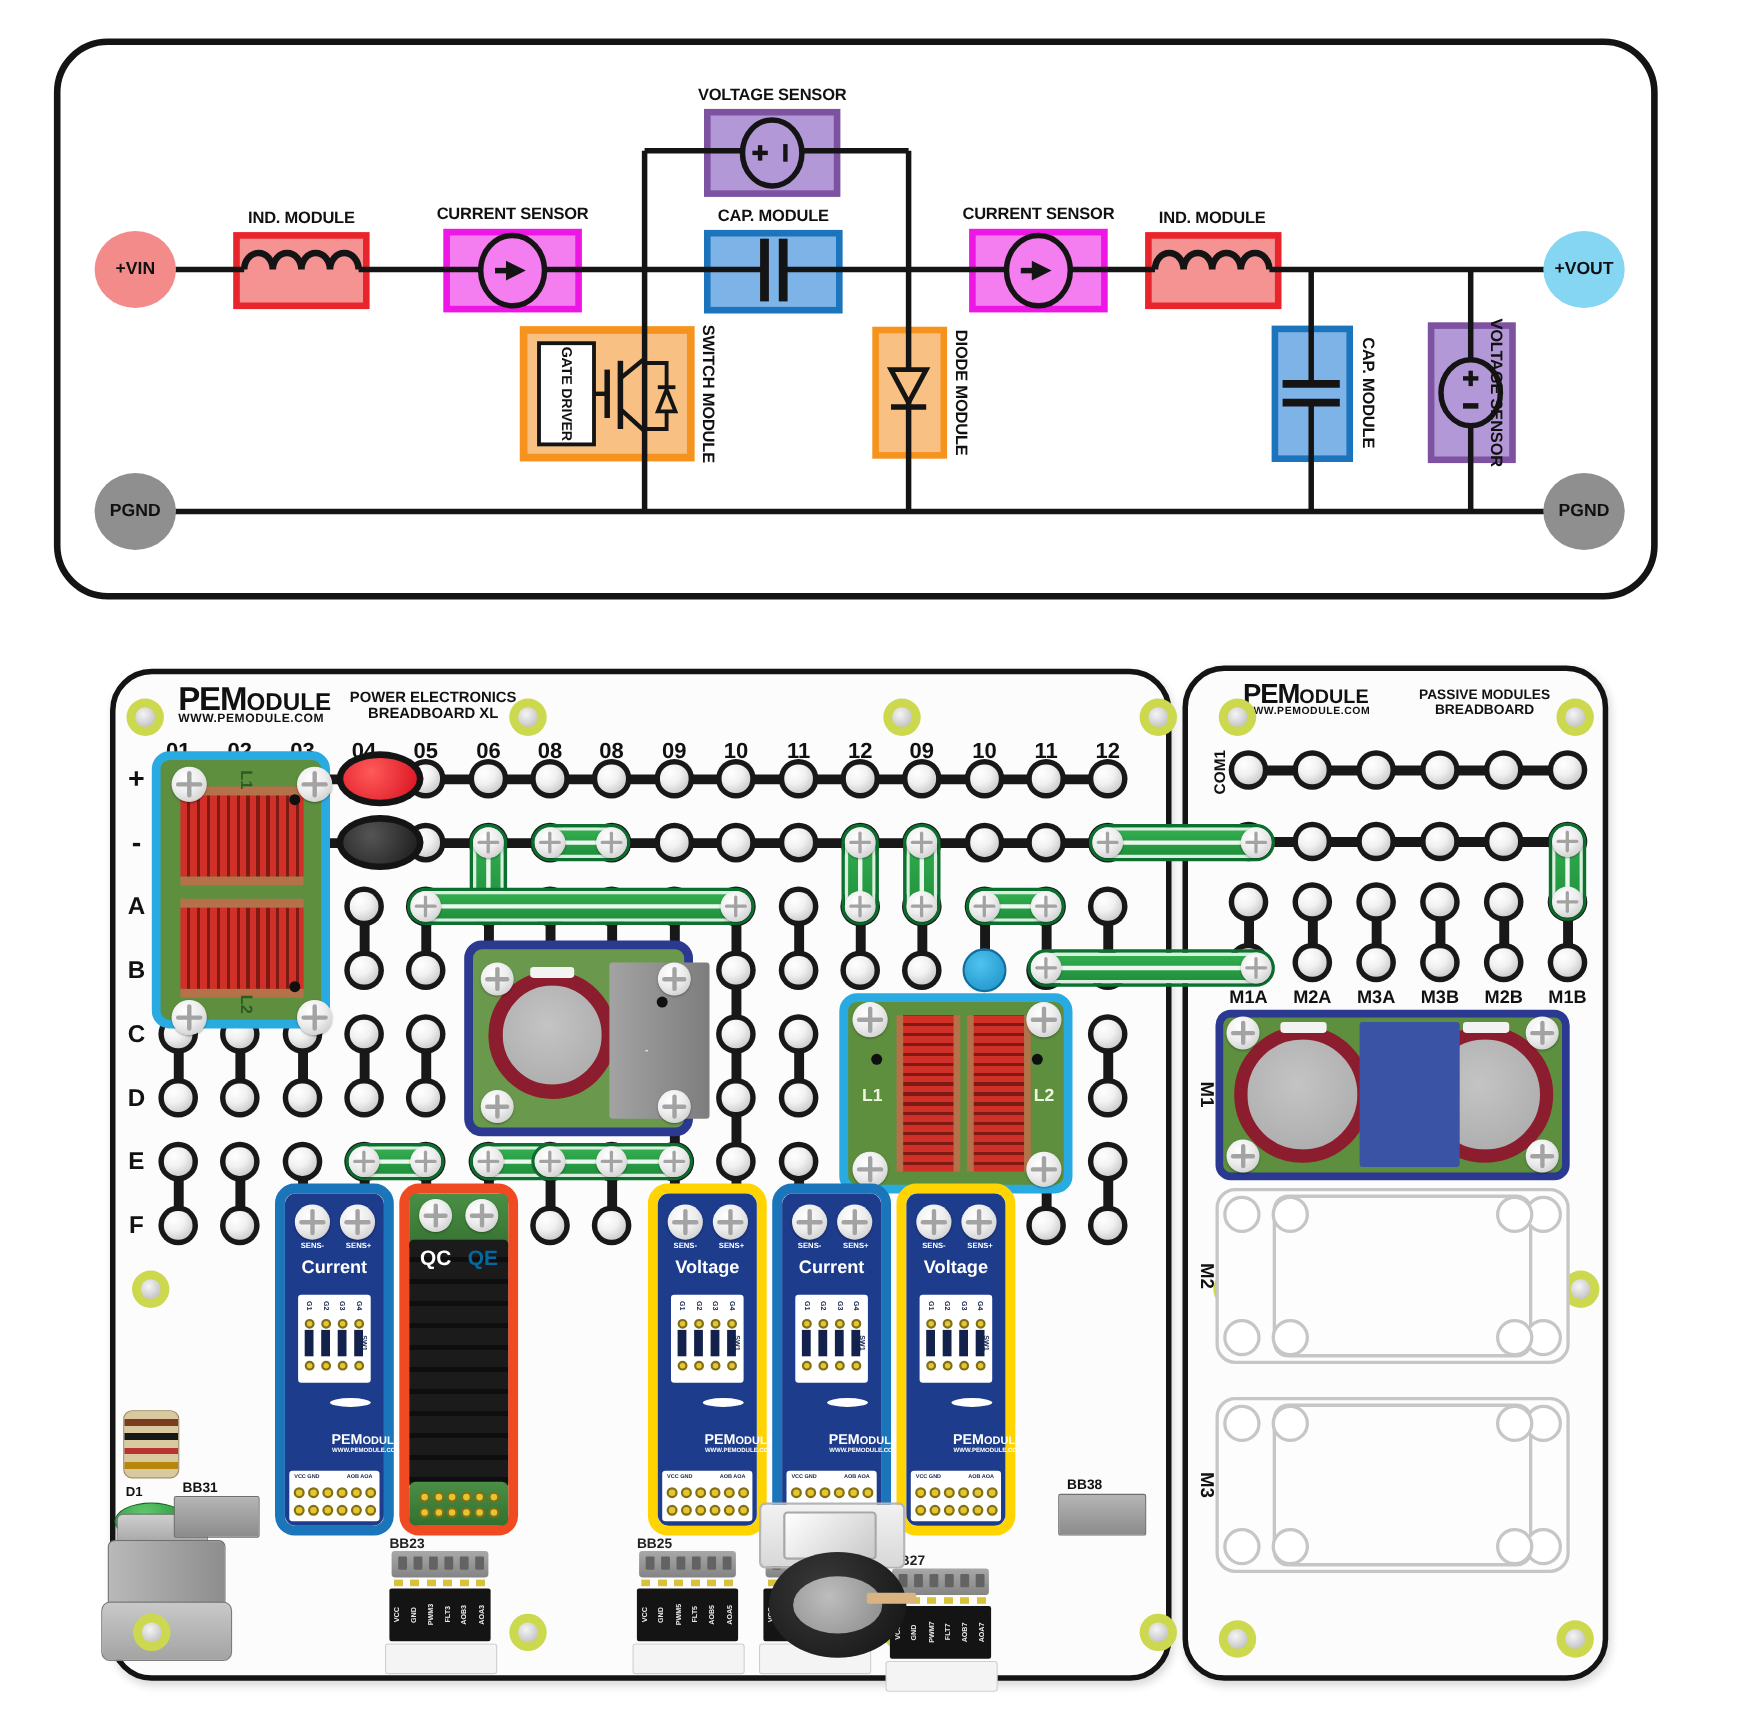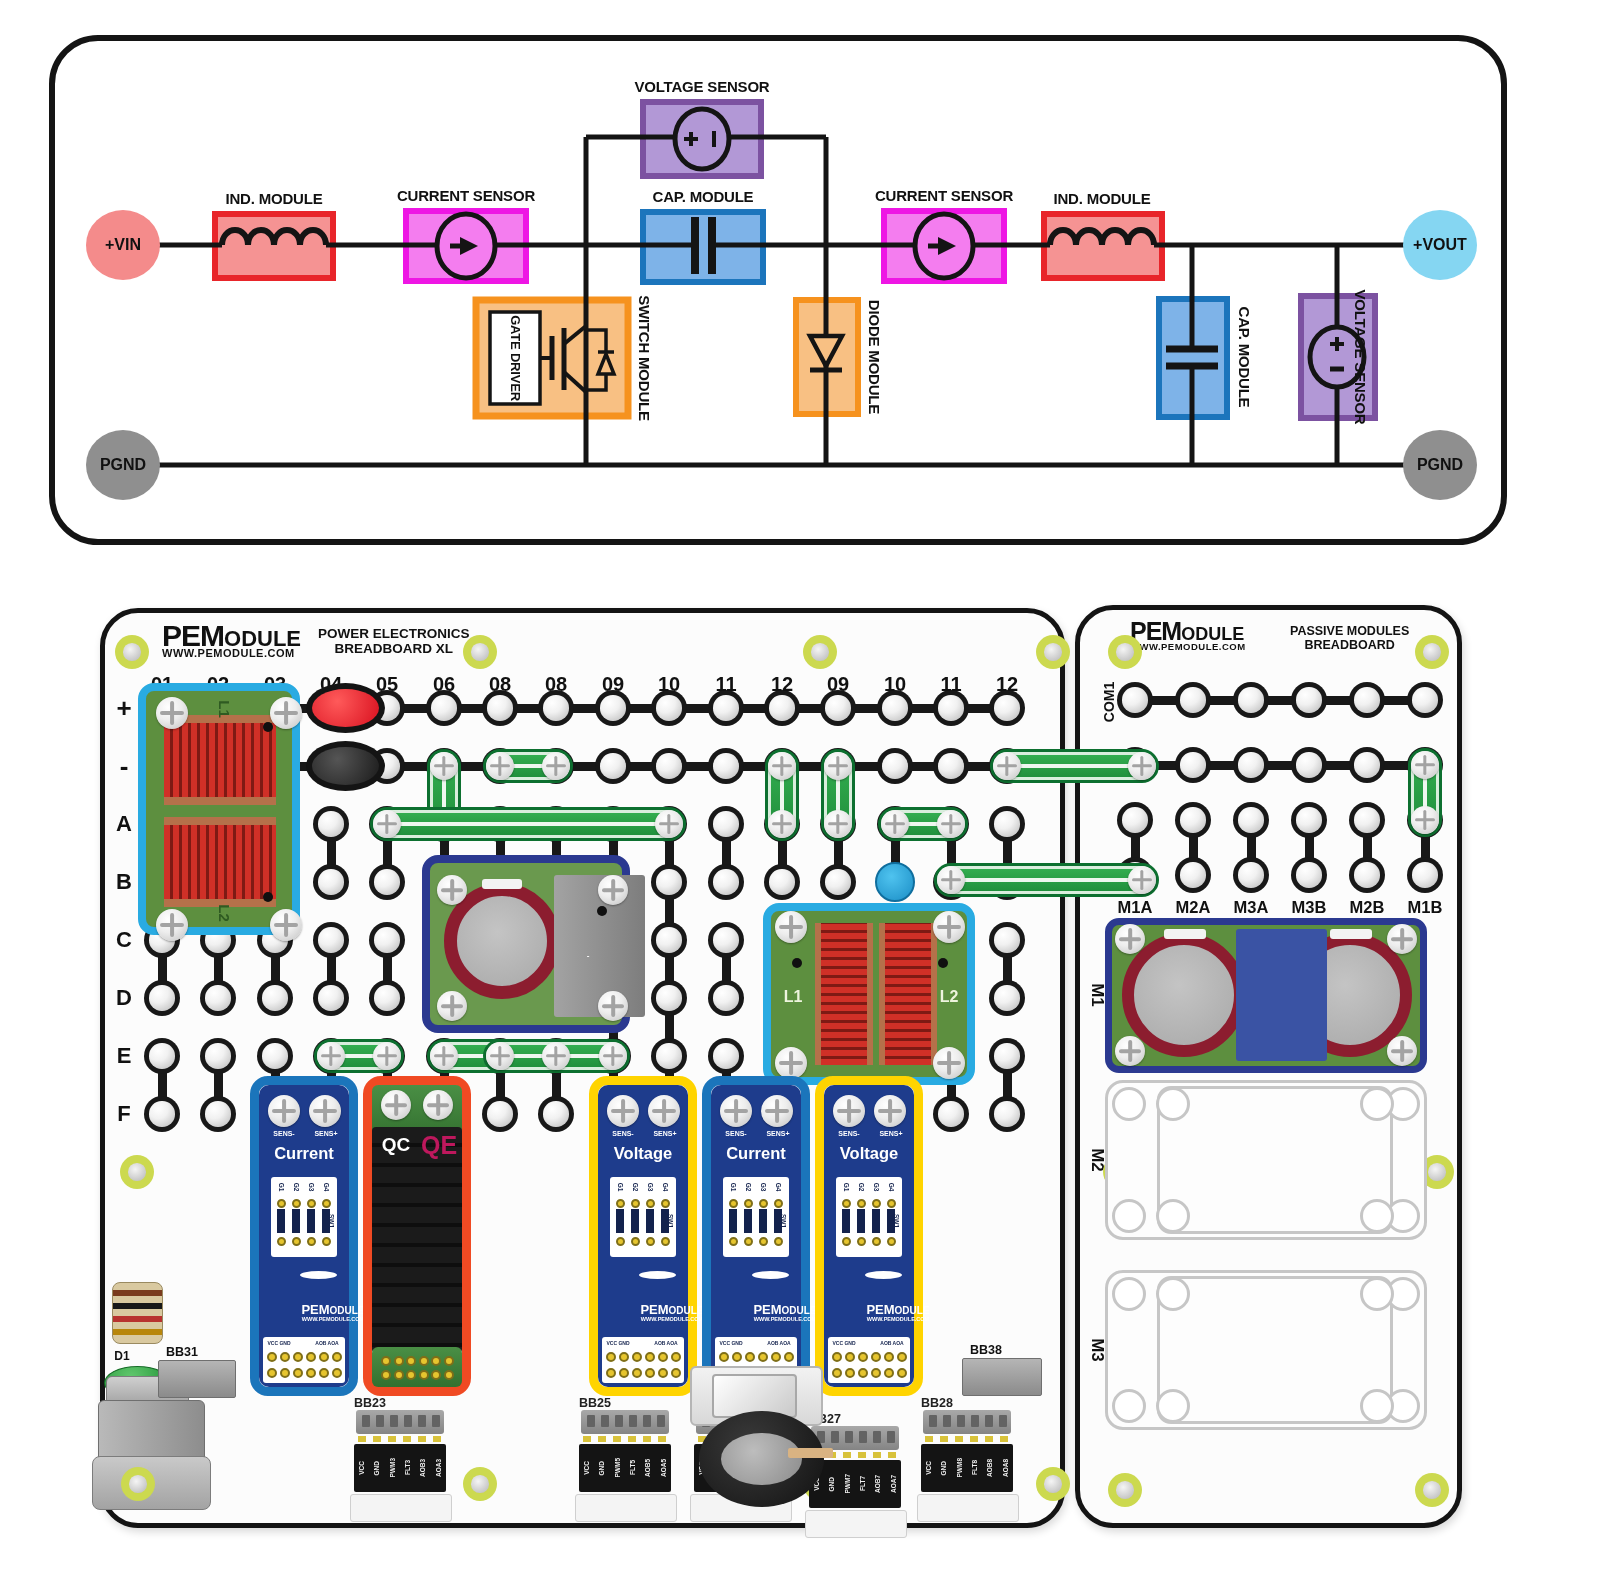--- a/index.html
+++ b/index.html
@@ -875,41 +875,20 @@
       <div class="strip" style="left: 6px; top: 48px; width: 92px; height: 48px;">
         <span>VCC</span>
         <span>GND</span>
         <span>PWM7</span>
         <span>FLT7</span>
         <span>AOB7</span>
         <span>AOA7</span>
       </div>
       <div class="foot" style="left: 2px; top: 98px; width: 100px; height: 26px;"></div>
     </div>
-    <div class="bb" style="left: 915px; top: 1396px; width: 104px; height: 126px;">
-      <div class="name" style="left: 6px; top: 0px;">BB28</div>
-      <div class="hdr" style="left: 8px; top: 14px; width: 88px; height: 24px;">
-        <i style="left: 6px;"></i>
-        <i style="left: 20px;"></i>
-        <i style="left: 34px;"></i>
-        <i style="left: 48px;"></i>
-        <i style="left: 62px;"></i>
-        <i style="left: 76px;"></i>
-      </div>
-      <div class="pins-y" style="left: 10px; top: 40px; width: 84px; height: 6px;"></div>
-      <div class="strip" style="left: 6px; top: 48px; width: 92px; height: 48px;">
-        <span>VCC</span>
-        <span>GND</span>
-        <span>PWM8</span>
-        <span>FLT8</span>
-        <span>AOB8</span>
-        <span>AOA8</span>
-      </div>
-      <div class="foot" style="left: 2px; top: 98px; width: 100px; height: 26px;"></div>
-    </div>
     <div class="slot-outline" style="left: 1105px; top: 1080px; width: 322px; height: 160px;"></div>
     <div class="slot-outline" style="left: 1157px; top: 1086px; width: 236px; height: 148px; border-radius: 14px;"></div>
     <div class="slotc" style="left: 1112px; top: 1087px; width: 34px; height: 34px;"></div>
     <div class="slotc" style="left: 1386px; top: 1087px; width: 34px; height: 34px;"></div>
     <div class="slotc" style="left: 1112px; top: 1199px; width: 34px; height: 34px;"></div>
     <div class="slotc" style="left: 1386px; top: 1199px; width: 34px; height: 34px;"></div>
     <div class="slotc" style="left: 1156px; top: 1087px; width: 34px; height: 34px;"></div>
     <div class="slotc" style="left: 1360px; top: 1087px; width: 34px; height: 34px;"></div>
     <div class="slotc" style="left: 1156px; top: 1199px; width: 34px; height: 34px;"></div>
     <div class="slotc" style="left: 1360px; top: 1199px; width: 34px; height: 34px;"></div>
@@ -1059,21 +1038,21 @@
         <div class="pad" style="left: 69px; top: 15px; width: 10px; height: 10px;"></div>
         <div class="pad" style="left: 69px; top: 31px; width: 10px; height: 10px;"></div>
       </div>
     </div>
     <div class="plug" style="left: 363px; top: 1076px; width: 108px; height: 320px; border: 9px solid rgb(240, 74, 35); background: rgb(255, 255, 255);">
       <div class="pcb-strip" style="left: 0px; top: 0px; width: 90px; height: 54px;"></div>
       <div class="screw" style="left: 9px; top: 5px; width: 30px; height: 30px;"></div>
       <div class="screw" style="left: 51px; top: 5px; width: 30px; height: 30px;"></div>
       <div class="blackbody" style="left: 0px; top: 42px; width: 90px; height: 226px;"></div>
       <div class="tlabel " style="left: 24px; top: 60px; font-size: 19px; color: rgb(255, 255, 255);">QC</div>
-      <div class="tlabel " style="left: 67px; top: 60px; font-size: 25px; color: #be185d;">QE</div>
+      <div class="tlabel " style="left: 67px; top: 60px; font-size: 19px; color: #0369a1;">QE</div>
       <div class="pcb-strip" style="left: 0px; top: 262px; width: 90px; height: 40px;">
         <div class="pad" style="left: 9px; top: 9px; width: 10px; height: 10px;"></div>
         <div class="pad" style="left: 9px; top: 23px; width: 10px; height: 10px;"></div>
         <div class="pad" style="left: 21.5px; top: 9px; width: 10px; height: 10px;"></div>
         <div class="pad" style="left: 21.5px; top: 23px; width: 10px; height: 10px;"></div>
         <div class="pad" style="left: 34px; top: 9px; width: 10px; height: 10px;"></div>
         <div class="pad" style="left: 34px; top: 23px; width: 10px; height: 10px;"></div>
         <div class="pad" style="left: 46.5px; top: 9px; width: 10px; height: 10px;"></div>
         <div class="pad" style="left: 46.5px; top: 23px; width: 10px; height: 10px;"></div>
         <div class="pad" style="left: 59px; top: 9px; width: 10px; height: 10px;"></div>

